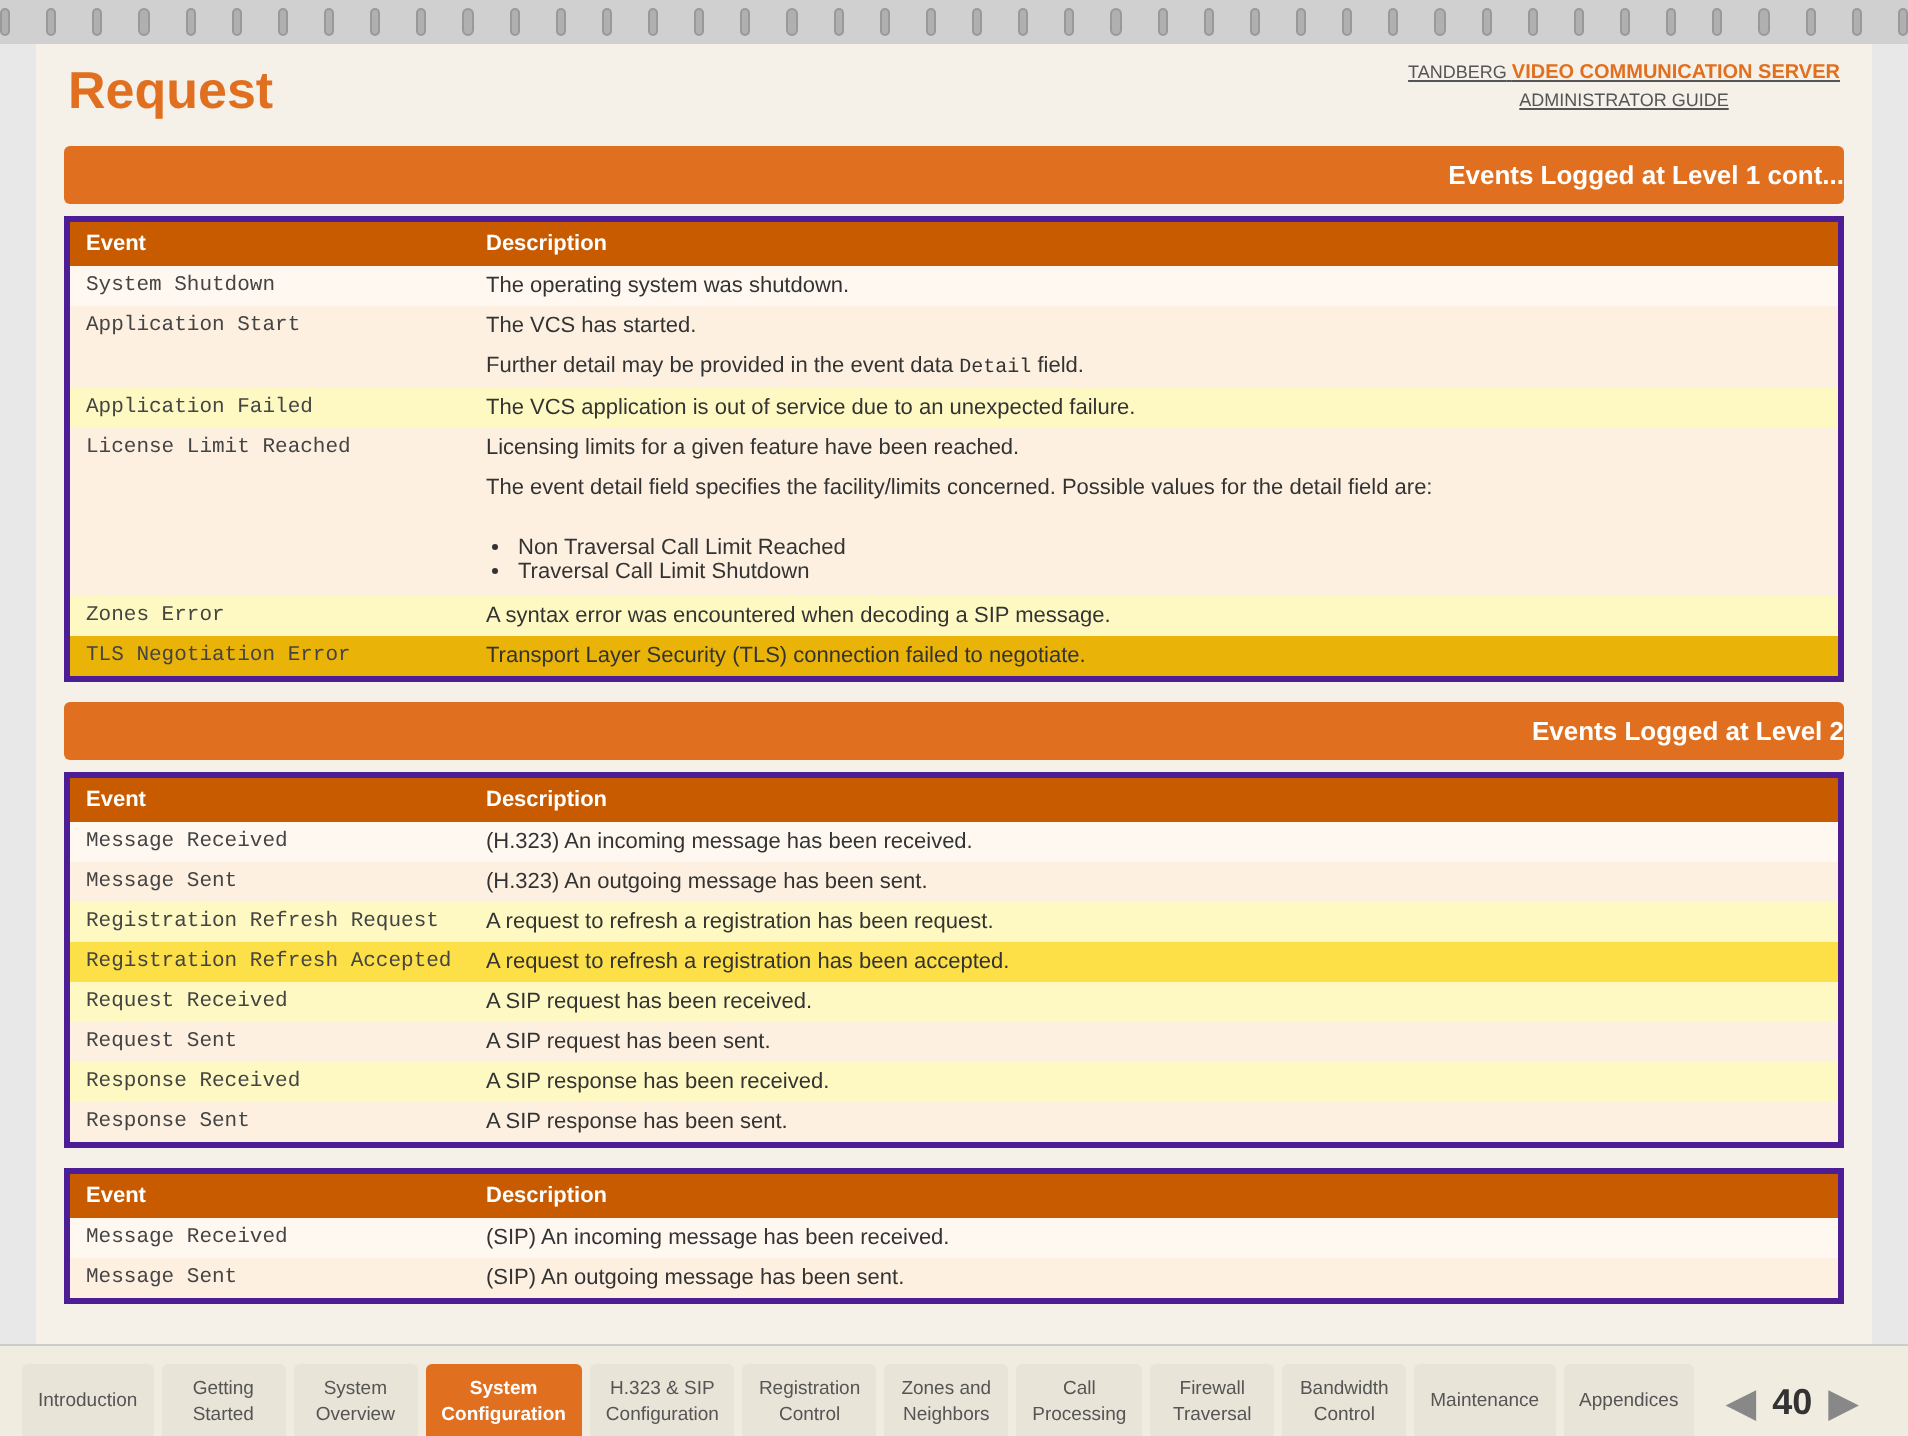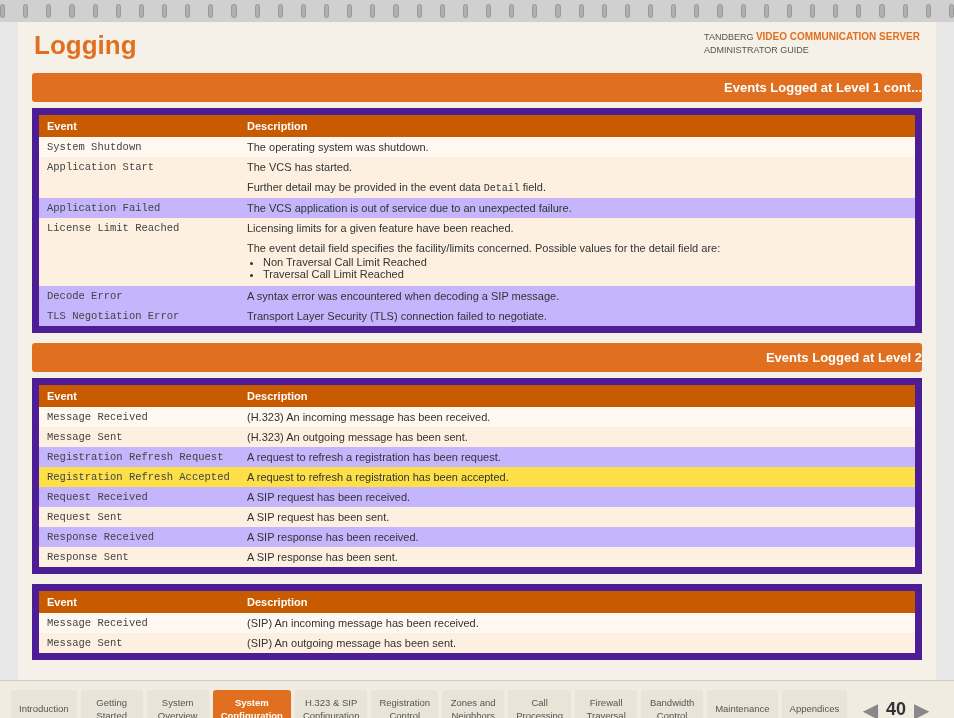--- a/index.html
+++ b/index.html
@@ -43,24 +43,25 @@
       align-items: flex-start;
       padding: 8px 16px 4px 16px;
       background: #f5f0e8;
     }
     .page-title {
       color: #e07020;
       font-size: 26px;
       font-weight: bold;
     }
     .brand-info {
-      text-align: left;
+      text-align: center;
       font-size: 9px;
       color: #555;
       line-height: 1.4;
+      text-decoration: underline;
     }
     .brand-info .vcs {
       color: #e07020;
       font-weight: bold;
       font-size: 10px;
     }
 
     
     .section-header {
       background: #e07020;
@@ -69,21 +70,21 @@
       font-size: 13px;
       font-weight: bold;
       padding: 7px 0;
       margin: 8px 14px 6px 14px;
       border-radius: 3px;
     }
 
     
     .table-wrapper {
       margin: 0 14px 10px 14px;
-      border: 7px solid #4c1d95;
+      border: 3px solid #4c1d95;
       background: white;
     }
 
     table {
       width: 100%;
       border-collapse: collapse;
     }
     thead tr {
       background: #c85a00;
     }
@@ -94,37 +95,37 @@
       padding: 5px 8px;
       text-align: left;
     }
     tbody tr:nth-child(even) {
       background: #fdf0e0;
     }
     tbody tr:nth-child(odd) {
       background: #fff8f0;
     }
     tbody tr.highlight {
-      background: #c4b5fd;
+      background: #fef9c3;
     }
     tbody td {
       padding: 4px 8px;
       vertical-align: top;
       font-size: 11px;
       color: #333;
     }
     tbody td.event-col {
       font-family: 'Courier New', monospace;
       font-size: 10.5px;
       color: #444;
       white-space: nowrap;
       width: 200px;
     }
     .bullet-list {
-      margin: 2px 0 2px 16px;
+      margin: 18px 0 2px 16px;
     }
     .bullet-list li {
       list-style: disc;
       color: #333;
       font-size: 11px;
     }
 
     
     .bottom-nav {
       background: #f0ece0;
@@ -224,21 +225,21 @@
   <div class="spiral-hole"></div>
   <div class="spiral-hole"></div>
   <div class="spiral-hole"></div>
   <div class="spiral-hole"></div>
   <div class="spiral-hole"></div>
 </div>
 
 <div class="main-content">
 
   <div class="page-header">
-    <div class="page-title">Logging</div>
+    <div class="page-title">Request</div>
     <div class="brand-info">
       <span>TANDBERG</span>
       <span class="vcs">VIDEO COMMUNICATION SERVER</span><br>
       <span>ADMINISTRATOR GUIDE</span>
     </div>
   </div>
 
   <div id="sections-container">
       <div class="section-header">Events Logged at Level 1 cont...</div>
       <div class="table-wrapper">
@@ -267,28 +268,28 @@
               <td>The VCS application is out of service due to an unexpected failure.</td>
             </tr>
             <tr style="background: rgb(253, 240, 224);">
               <td class="event-col">License Limit Reached</td>
               <td>Licensing limits for a given feature have been reached.</td>
             </tr>
             <tr style="background: rgb(253, 240, 224);">
               <td></td>
               <td>The event detail field specifies the facility/limits concerned. Possible values for the detail field are:<ul class="bullet-list">
                   <li>Non Traversal Call Limit Reached</li>
-                  <li>Traversal Call Limit Reached</li>
+                  <li>Traversal Call Limit Shutdown</li>
                 </ul></td>
             </tr>
             <tr class="highlight">
-              <td class="event-col">Decode Error</td>
+              <td class="event-col">Zones Error</td>
               <td>A syntax error was encountered when decoding a SIP message.</td>
             </tr>
-            <tr style="background: #c4b5fd;">
+            <tr style="background: #eab308;">
               <td class="event-col">TLS Negotiation Error</td>
               <td>Transport Layer Security (TLS) connection failed to negotiate.</td>
             </tr>
           </tbody>
         </table>
       </div>
       <div class="section-header">Events Logged at Level 2</div>
       <div class="table-wrapper">
         <table>
           <thead>

